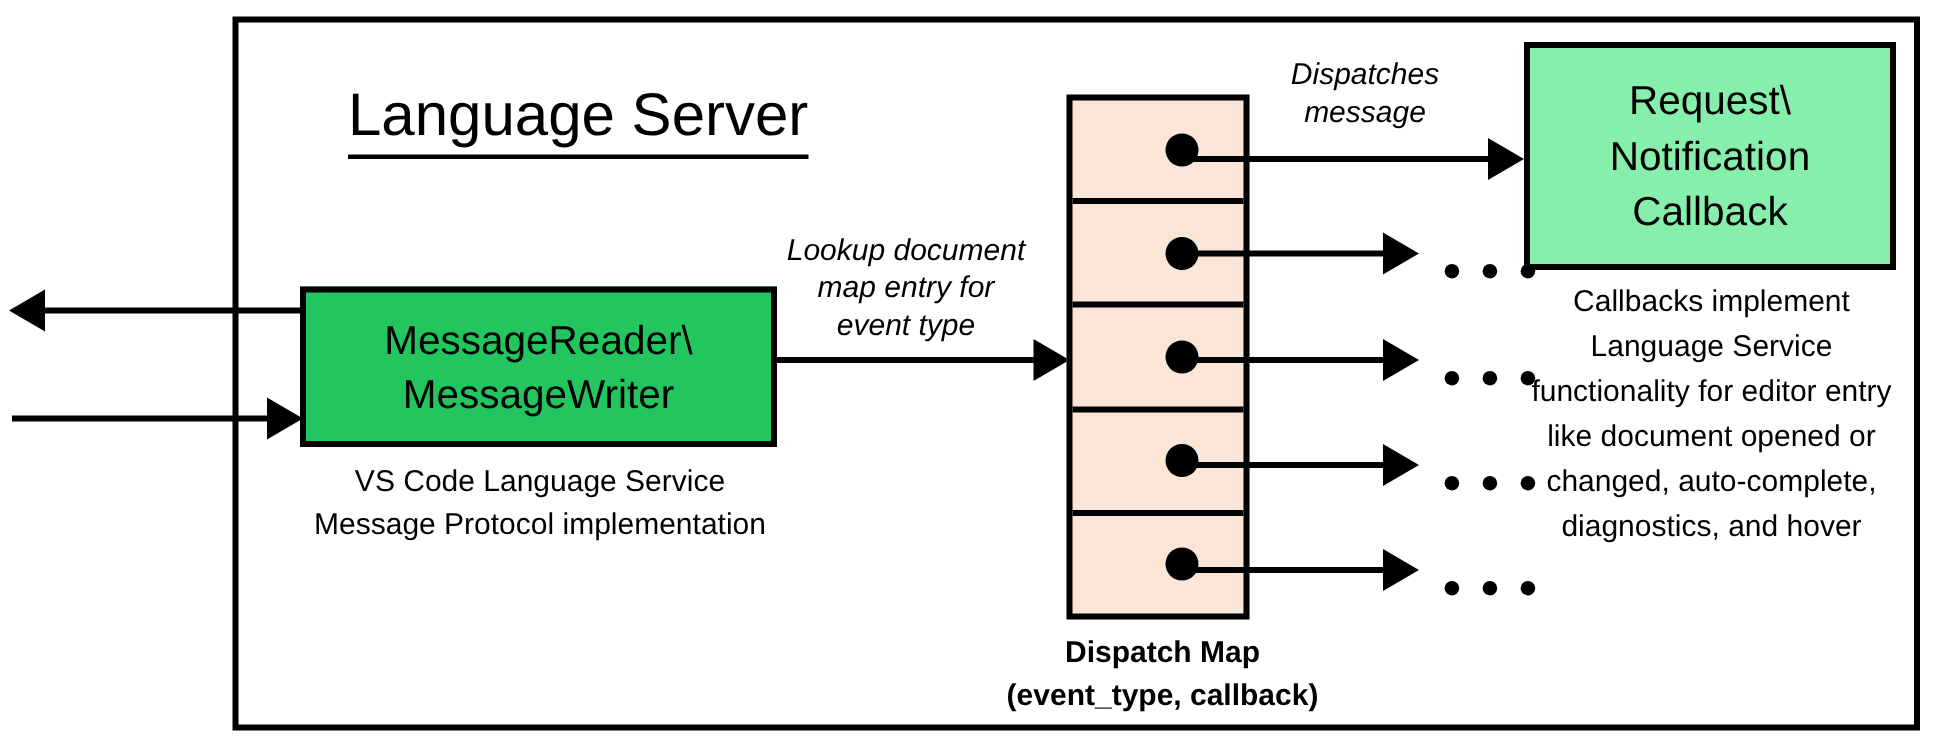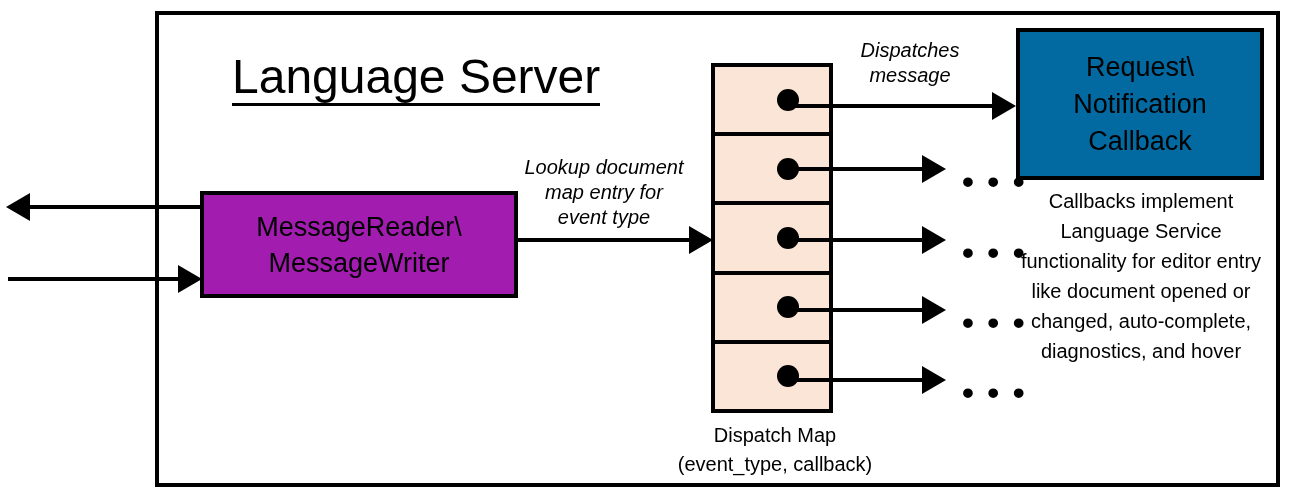--- a/index.html
+++ b/index.html
@@ -28,21 +28,21 @@
     height: 476px;
     border: 4px solid #000000;
     box-sizing: border-box;
   }
 
   
   .server-title {
     position: absolute;
     left: 232px;
     top: 52px;
-    font-size: 48px;
+    font-size: 40px;
     line-height: 50px;
     white-space: nowrap;
     border-bottom: 3px solid #000;
     padding-bottom: 1px;
   }
 
   
   .node-box {
     position: absolute;
     box-sizing: border-box;
@@ -50,30 +50,30 @@
     display: flex;
     align-items: center;
     justify-content: center;
     text-align: center;
   }
   .reader-box {
     left: 200px;
     top: 191px;
     width: 318px;
     height: 107px;
-    background: #a21caf;
+    background: #22c55e;
     font-size: 27px;
     line-height: 36px;
   }
   .callback-box {
     left: 1016px;
     top: 28px;
     width: 248px;
     height: 152px;
-    background: #0369a1;
+    background: #86efac;
     font-size: 27px;
     line-height: 37px;
   }
 
   
   .caption {
     position: absolute;
     text-align: center;
     font-size: 20px;
     line-height: 29px;
@@ -194,20 +194,22 @@
   <div class="arrow-left" style="left:6px; top:193px;"></div>
 
   <div class="hline" style="left:8px; top:277px; width:176px;"></div>
   <div class="arrow-right" style="left:178px; top:265px;"></div>
 
 
   <div class="node-box reader-box">
     <span style="white-space:pre-line;">MessageReader\
 MessageWriter</span>
   </div>
+  <div class="caption reader-caption" style="white-space:pre-line;">VS Code Language Service
+Message Protocol implementation</div>
 
   <div class="hline" style="left:518px; top:238px; width:175px;"></div>
   <div class="arrow-right" style="left:689px; top:226px;"></div>
   <div class="edge-label label-lookup">Lookup document
 map entry for
 event type</div>
 
   <div class="dispatch-map">
     <div class="map-row">
       <span class="map-dot"></span>
@@ -218,21 +220,21 @@
     <div class="map-row">
       <span class="map-dot"></span>
     </div>
     <div class="map-row">
       <span class="map-dot"></span>
     </div>
     <div class="map-row">
       <span class="map-dot"></span>
     </div>
   </div>
-  <div class="caption map-caption" style="white-space:pre-line;">Dispatch Map
+  <div class="caption map-caption" style="white-space:pre-line;font-weight:bold;">Dispatch Map
 (event_type, callback)</div>
 
   <div class="hline" style="left:780px; top:104px; width:216px;"></div>
   <div class="arrow-right" style="left:992px; top:92px;"></div>
   <div class="edge-label label-dispatches">Dispatches
 message</div>
 
   <div class="hline" style="left:780px; top:167px; width:146px;"></div>
   <div class="arrow-right" style="left:922px; top:155px;"></div>
   <div class="ellipsis" style="left:962px; top:176px;">•  •  •</div>

